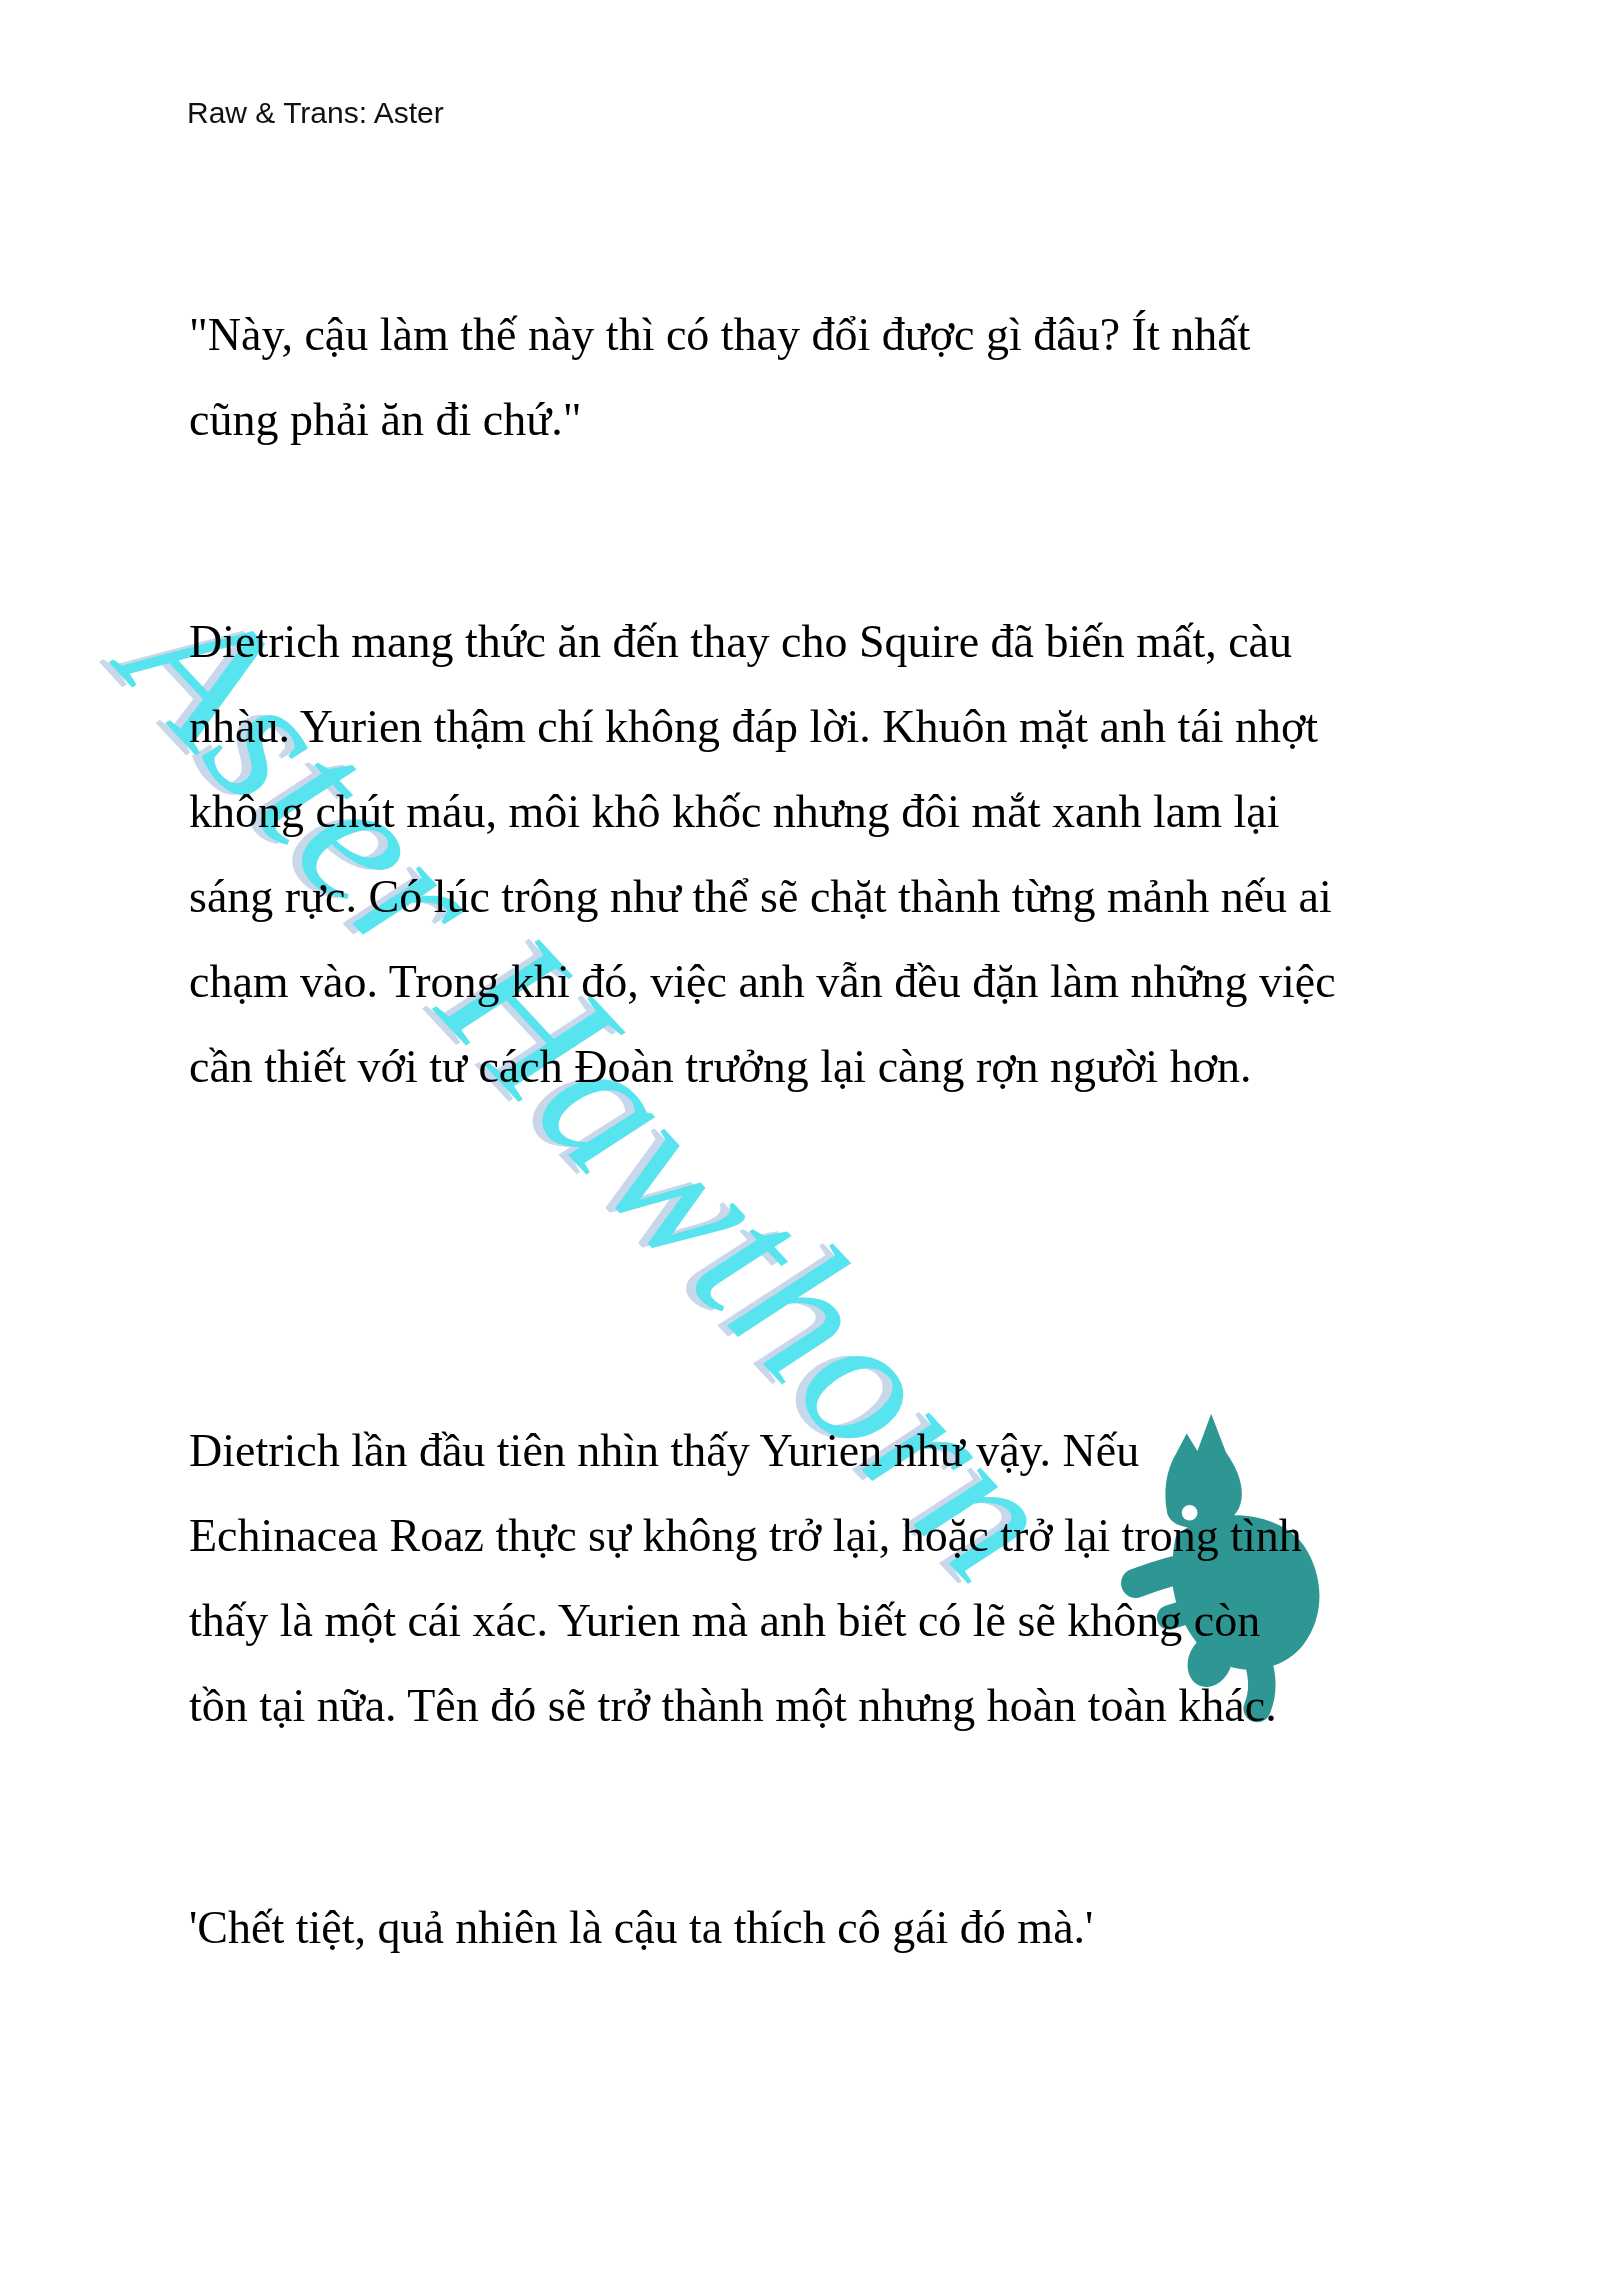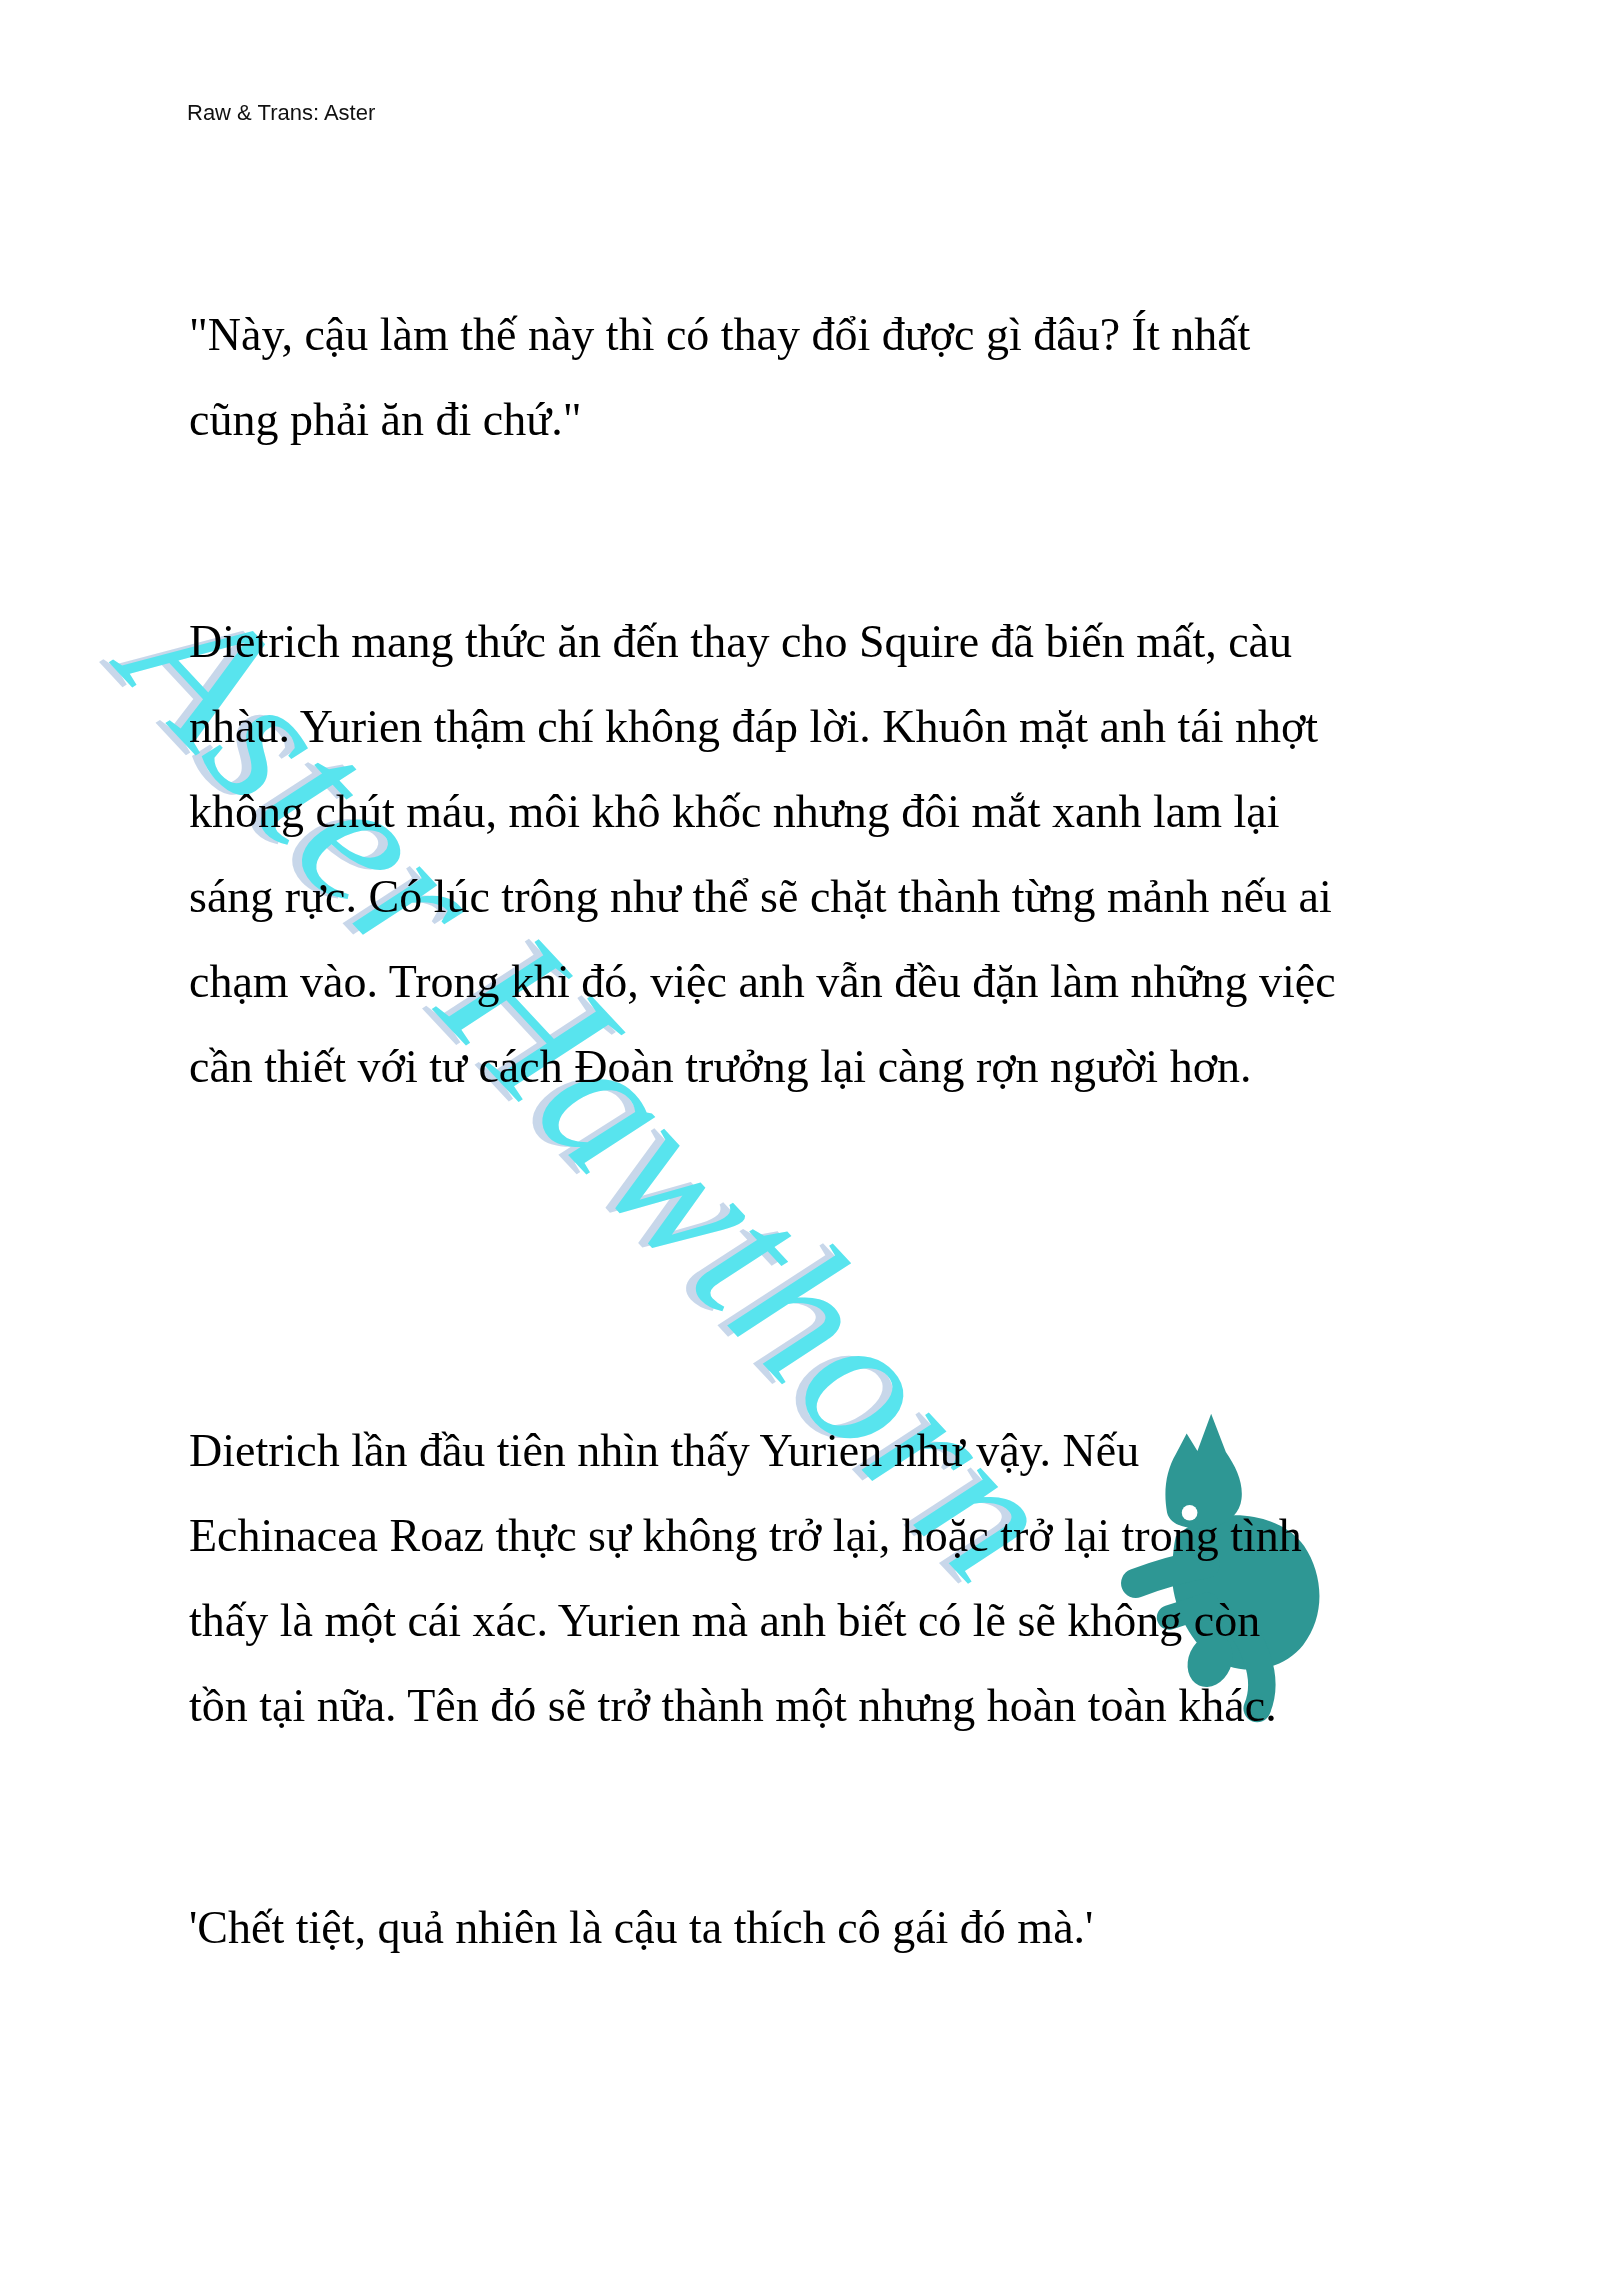--- a/index.html
+++ b/index.html
@@ -15,21 +15,21 @@
     width:1621px;height:2293px;
     background:var(--bg-color);
     overflow:hidden;
     font-family:"Liberation Serif",serif;
     color:var(--text-color);
   }
   .doc-header{
     position:absolute;
     left:187px;top:93px;
     font-family:"Liberation Sans",sans-serif;
-    font-size:22px;line-height:39px;
+    font-size:30px;line-height:39px;
     color:#111;
     z-index:3;
     white-space:nowrap;
   }
   .para{
     position:absolute;
     left:189px;
     font-size:46px;
     line-height:85px;
     white-space:nowrap;

